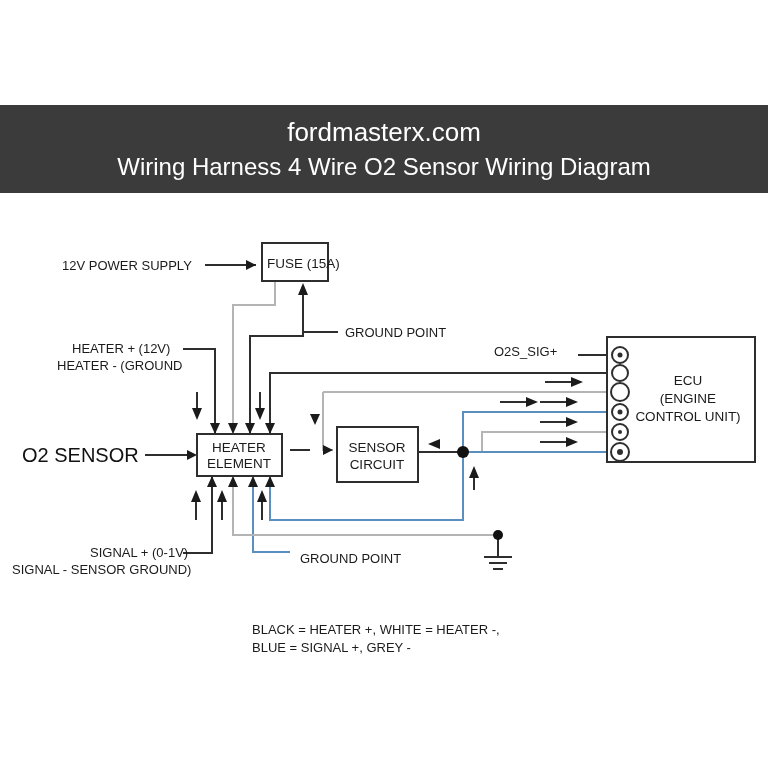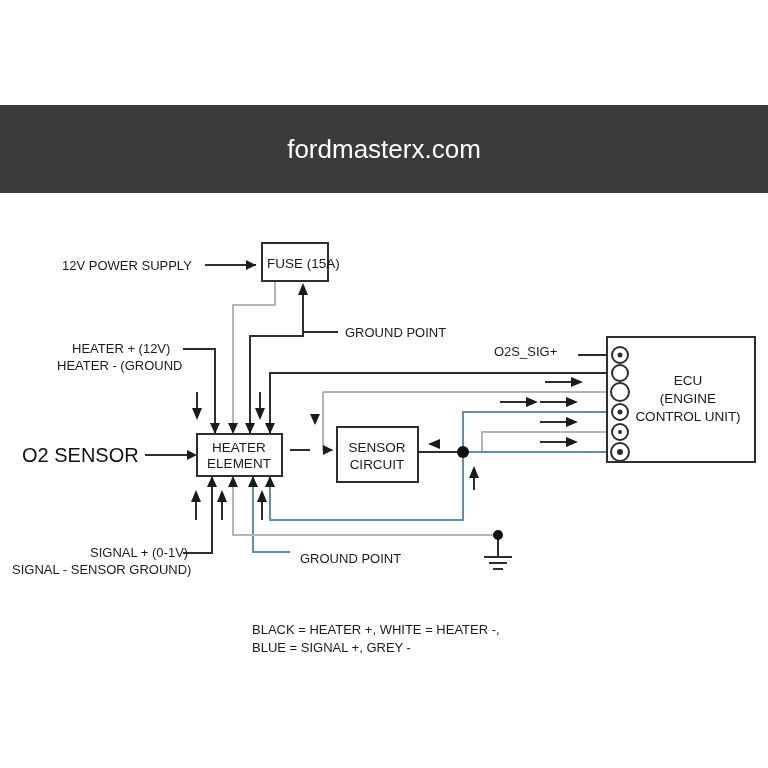--- a/index.html
+++ b/index.html
@@ -84,20 +84,21 @@
     fill: #1b1b1b;
   }
 </style>
 </head>
 <body>
 
 <div id="page">
 
   <div class="banner">
     <div class="banner-site">fordmasterx.com</div>
+    <div class="banner-title">Wiring Harness 4 Wire O2 Sensor Wiring Diagram</div>
   </div>
 
   <svg class="diagram" viewBox="0 0 768 768">
 
     <path class="wire-lead" d="M 205 265 L 256 265"></path>
     <polygon class="arrowhead" points="256,265 246,260 246,270"></polygon>
 
     <path class="wire-dark" d="M 338 332 L 303 332 L 303 290"></path>
     <polygon class="arrowhead" points="303,283 298,295 308,295"></polygon>
 

